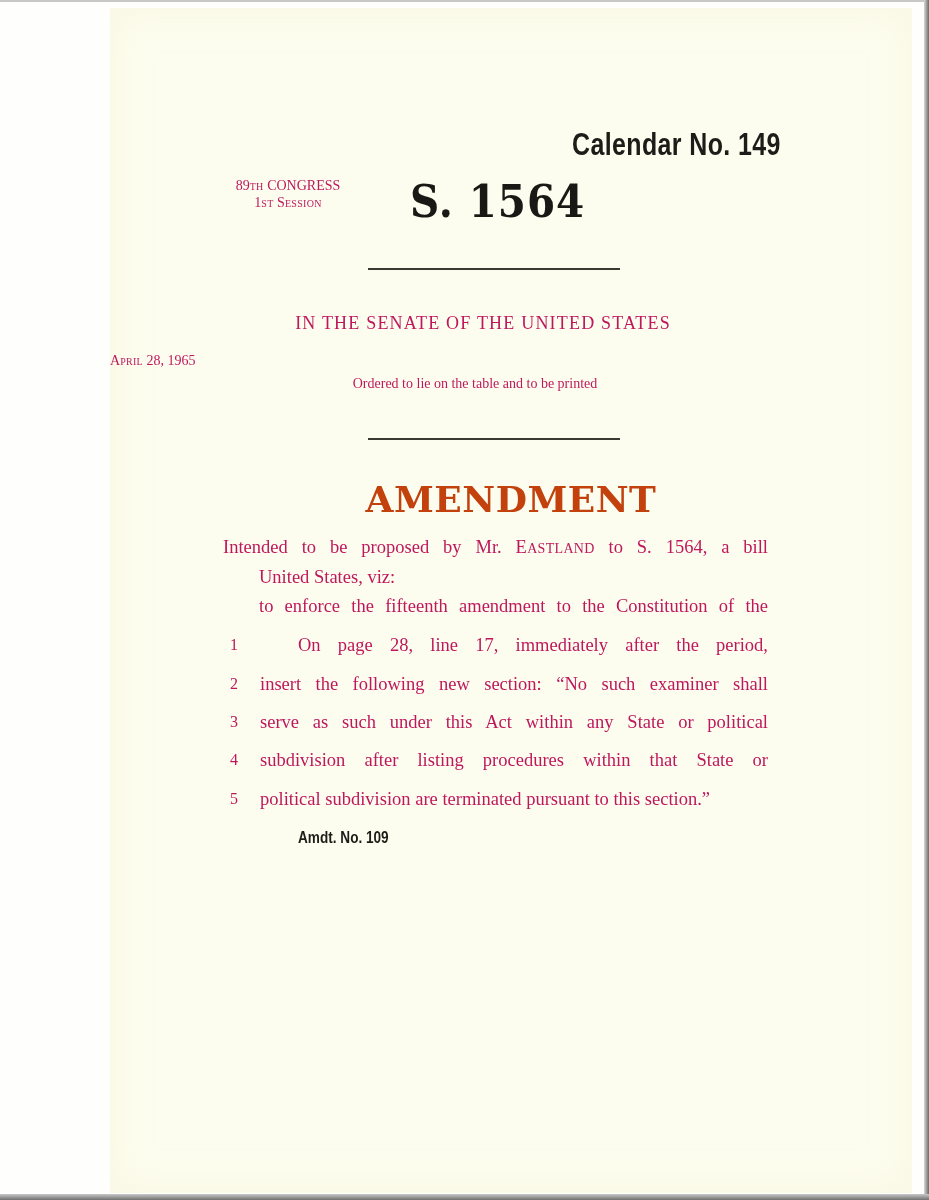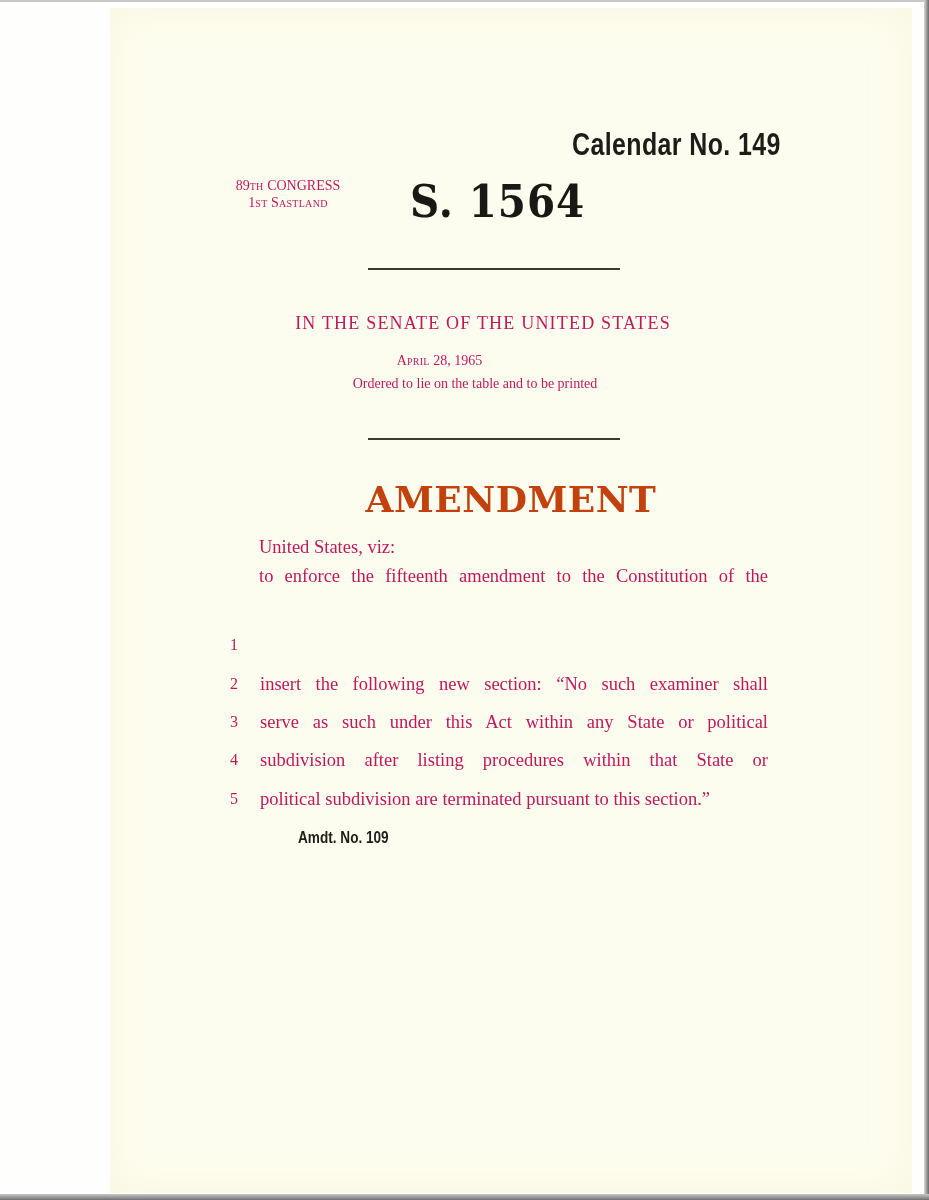--- a/index.html
+++ b/index.html
@@ -121,21 +121,21 @@
       top: 313px;
       text-align: center;
       font-size: 18px;
       letter-spacing: 1.2px;
     }
     .date-line {
       position: absolute;
       left: 110px;
       width: 659px;
       top: 353px;
-      text-align: center;
+      text-align: left;
       font-size: 14px;
     }
     .ordered-line {
       position: absolute;
       left: 110px;
       width: 730px;
       top: 376px;
       text-align: center;
       font-size: 14px;
     }
@@ -218,21 +218,21 @@
 
 <div class="calendar-no condensed-bold">Calendar No. 149</div>
 
 <div class="congress-block serif">
   <div>
     <span>89</span><span class="sc-small">TH</span>
     <span>CONGRESS</span>
   </div>
   <div>
     <span>1</span><span class="sc-small">ST</span>
-    <span>S</span><span class="sc-small">ASTLAND</span>
+    <span>S</span><span class="sc-small">ESSION</span>
   </div>
 </div>
 
 <div class="bill-number">S. 1564</div>
 
 <div class="rule" style="top:268px;"></div>
 
 <div class="senate-heading serif">IN THE SENATE OF THE UNITED STATES</div>
 
 <div class="date-line serif">
@@ -240,26 +240,28 @@
   <span>28, 1965</span>
 </div>
 
 <div class="ordered-line serif">Ordered to lie on the table and to be printed</div>
 
 <div class="rule" style="top:438px;"></div>
 
 <div class="amendment-title">AMENDMENT</div>
 
 <div class="intro serif">
+  <span class="intro-line"><span>Intended to be proposed by Mr. </span><span class="sc"><span>E</span><span style="font-size:14px;">ASTLAND</span></span><span> to S. 1564, a bill</span></span>
   <span class="intro-line indent last">United States, viz:</span>
   <span class="intro-line indent">to enforce the fifteenth amendment to the Constitution of the</span>
 </div>
 
 <div class="line-item serif" style="top:631px;">
   <span class="line-num">1</span>
+  <span class="line-text first">On page 28, line 17, immediately after the period,</span>
 </div>
 <div class="line-item serif" style="top:670px;">
   <span class="line-num">2</span>
   <span class="line-text">insert the following new section: “No such examiner shall</span>
 </div>
 <div class="line-item serif" style="top:708px;">
   <span class="line-num">3</span>
   <span class="line-text">serve as such under this Act within any State or political</span>
 </div>
 <div class="line-item serif" style="top:746px;">

